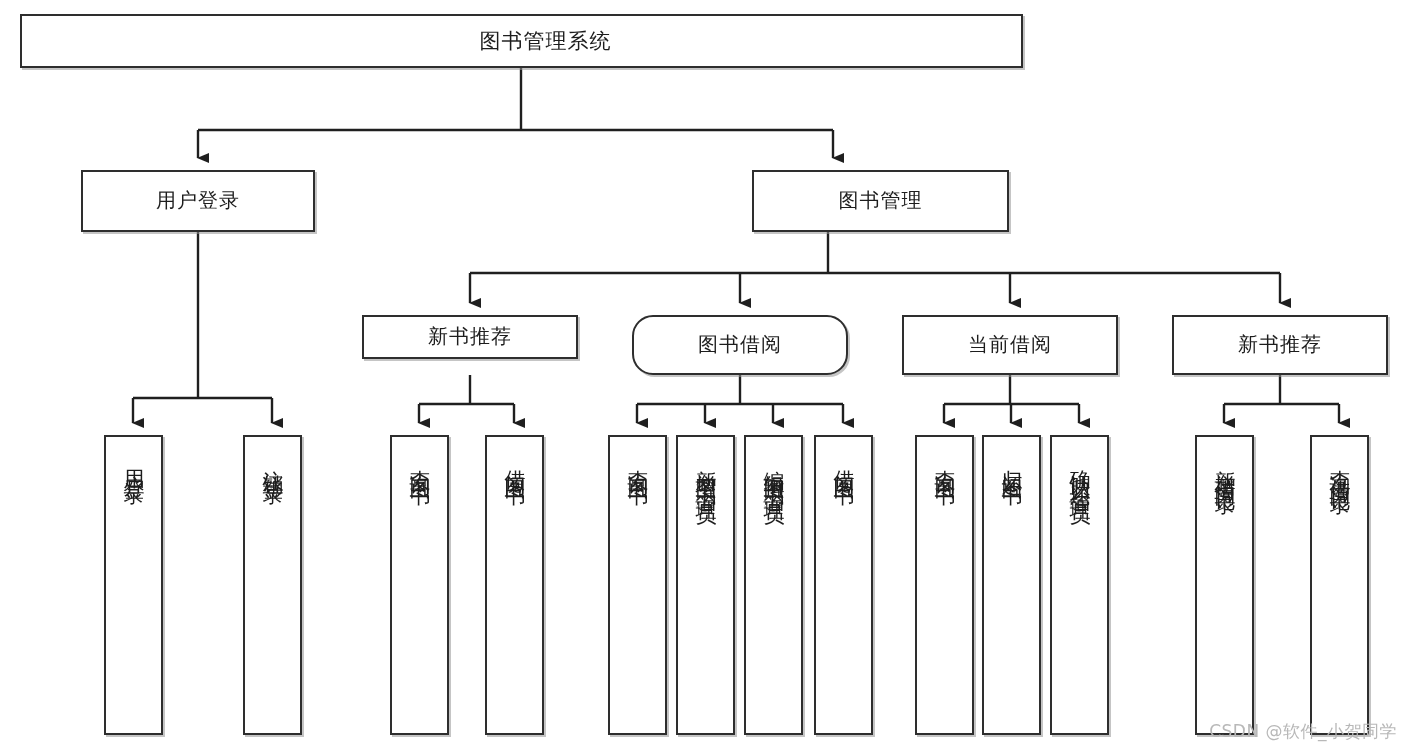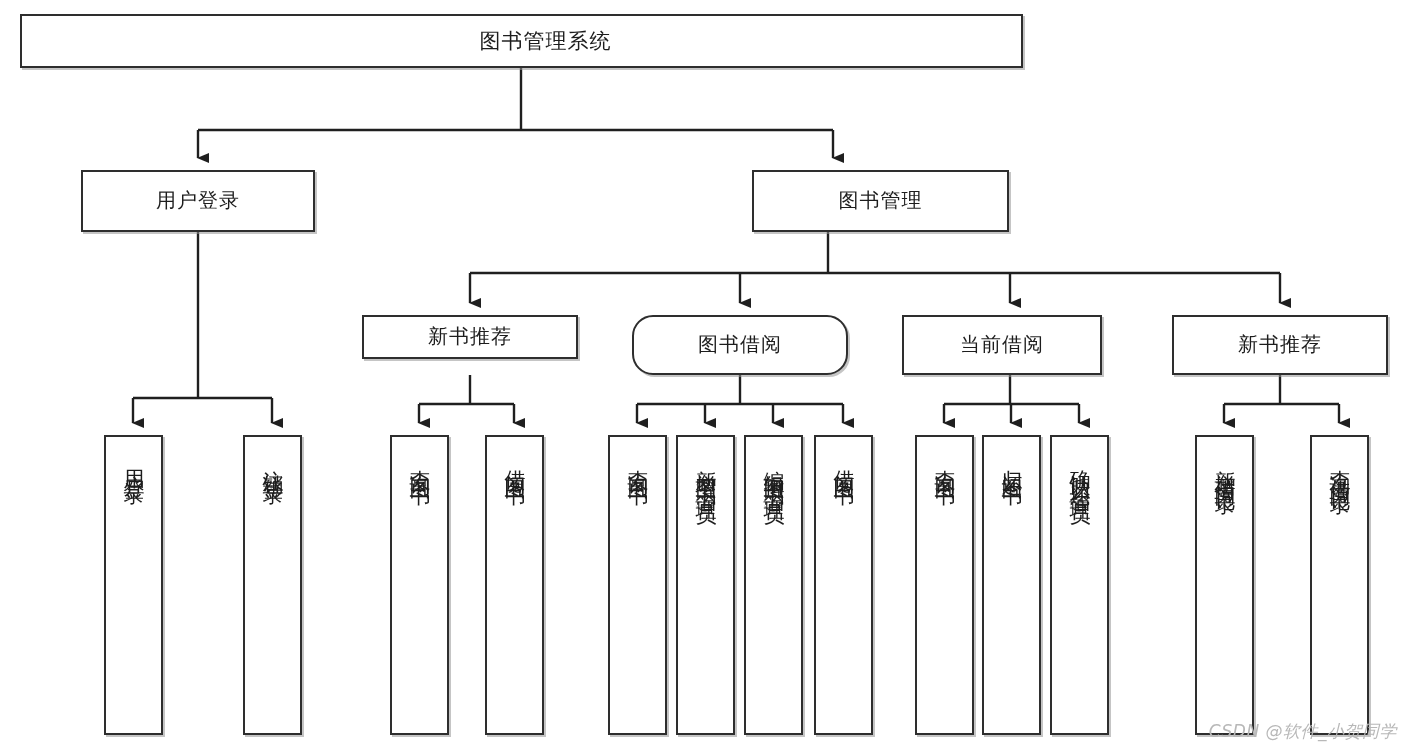--- a/index.html
+++ b/index.html
@@ -22,21 +22,21 @@
   .node.leaf .label{
      writing-mode:vertical-rl;
      text-orientation:upright;
      font-size:21px;
      letter-spacing:5px;
      line-height:1;
      white-space:nowrap;
   }
 
   #watermark{position:absolute;right:8px;bottom:4px;color:#b8b8b8;font-size:17px;
-     letter-spacing:.5px;white-space:nowrap;font-style:italic;}
+     letter-spacing:.5px;white-space:nowrap;}
 </style>
 </head>
 <body>
 
 <div id="canvas">
 
   <svg class="lines" viewBox="0 0 1405 747" xmlns="http://www.w3.org/2000/svg">
     <defs>
       <marker id="arw" markerWidth="10" markerHeight="12" refX="5" refY="11" orient="auto" markerUnits="userSpaceOnUse">
         <path d="M0,0 L10,0 L5,12 Z" fill="#1f1f1f"></path>
@@ -96,21 +96,21 @@
   <div class="node l2" style="left:752px;top:170px;width:257px;height:62px;">
     <span class="label">图书管理</span>
   </div>
 
   <div class="node l3" style="left:362px;top:315px;width:216px;height:44px;">
     <span class="label">新书推荐</span>
   </div>
   <div class="node l3" style="left:632px;top:315px;width:216px;height:60px;border-radius:21px;">
     <span class="label">图书借阅</span>
   </div>
-  <div class="node l3" style="left:902px;top:315px;width:200px;height:60px;">
+  <div class="node l3" style="left:902px;top:315px;width:216px;height:60px;">
     <span class="label">当前借阅</span>
   </div>
   <div class="node l3" style="left:1172px;top:315px;width:216px;height:60px;">
     <span class="label">新书推荐</span>
   </div>
 
   <div class="node leaf" style="left:104px;top:435px;width:59px;height:300px;">
     <span class="label">用户登录</span>
   </div>
   <div class="node leaf" style="left:243px;top:435px;width:59px;height:300px;">

